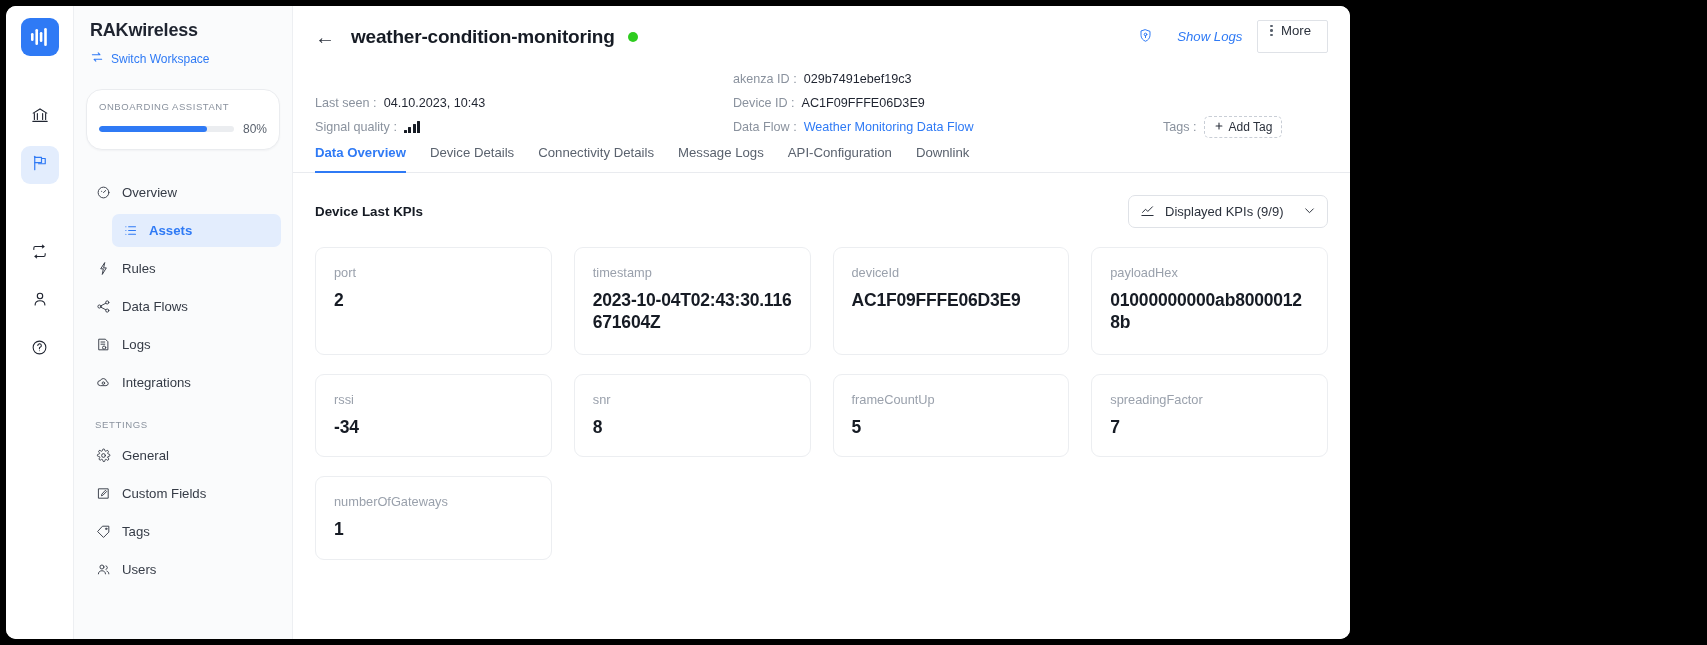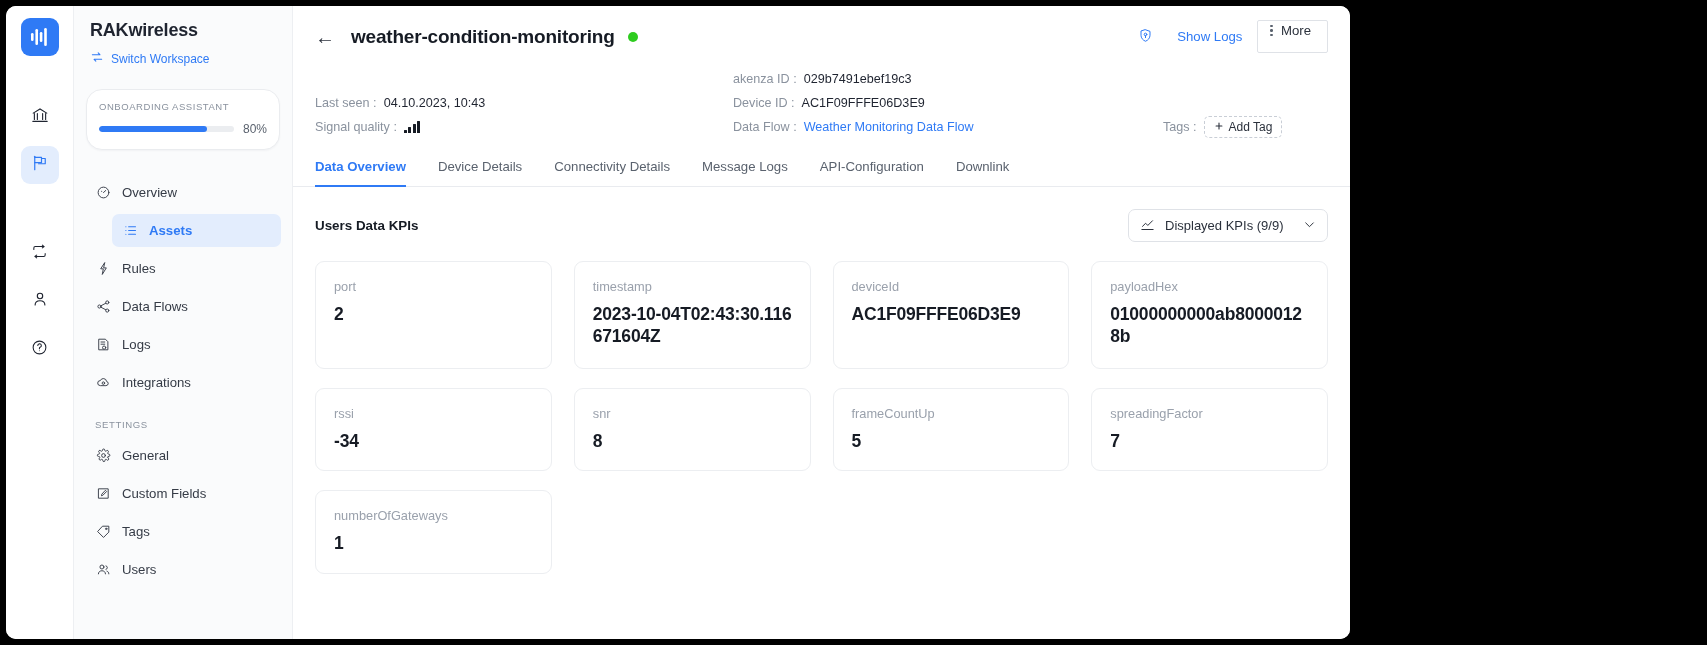--- a/index.html
+++ b/index.html
@@ -116,21 +116,21 @@
   .page-title { font-size: 19px; font-weight: bold; color: #161b24; letter-spacing:-0.2px;}
   .status-dot {
     width: 10px; height: 10px; border-radius: 50%;
     background: #2ecc1f; margin-left: 13px;
   }
   .topbar-right {
     margin-left: auto; display: flex; align-items: center; gap: 15px;
   }
   .show-logs {
     display: flex; align-items: center; gap: 24px;
-    color: #2f7af5; font-size: 13.2px;
+    color: #2f7af5; font-size: 13.2px; font-style: italic;
   }
   .more-btn {
     display: flex; align-items: center; gap: 8px;
     border: 1px solid #dfe2e7; border-radius: 2px;
     height: 33px; padding: 0 16px 12px 12px;
     font-size: 13.2px; color: #2b313c;
     background: #fff;
   }
   .dots-v { display:flex; flex-direction:column; gap:2px; align-items:center;}
   .dots-v i { width:2.5px; height:2.5px; border-radius:50%; background:#5a626e; display:block;}
@@ -154,22 +154,21 @@
   .signal i:nth-child(2){height:6px;}
   .signal i:nth-child(3){height:9px;}
   .signal i:nth-child(4){height:12px;}
   .add-tag {
     display: inline-flex; align-items: center; gap: 5px;
     border: 1px dashed #c9ced6; border-radius: 5px;
     padding: 3px 9px; font-size: 12px; color: #2b313c;
   }
 
   .tabs {
-    display: flex; gap: 32px;
-    margin-top: 14px;
+    display: flex; gap: 24px;
     padding: 0 22px;
     border-bottom: 1px solid #e9ebef;
   }
   .tab {
     font-size: 13.2px; color: #5a626e;
     padding: 6px 0 11px 0;
     border-bottom: 2px solid transparent;
     margin-bottom: -1px;
   }
   .tab.active { color: #2f7af5; font-weight: bold; border-bottom-color: #2f7af5; }
@@ -494,21 +493,21 @@
       <div class="tab active">Data Overview</div>
       <div class="tab">Device Details</div>
       <div class="tab">Connectivity Details</div>
       <div class="tab">Message Logs</div>
       <div class="tab">API-Configuration</div>
       <div class="tab">Downlink</div>
     </div>
 
     <div class="content">
       <div class="content-head">
-        <div class="section-title">Users Data KPIs</div>
+        <div class="section-title">Device Last KPIs</div>
         <div class="kpi-select">
           <span>
             <svg width="15" height="15" viewBox="0 0 24 24" fill="none" stroke="#2b313c" stroke-width="1.6" stroke-linecap="round" stroke-linejoin="round">
               <path d="M3 20h18"></path>
                 <path d="M4 15l5-5 3.5 3.5L20 6"></path>
             </svg>
           </span>
           <span>Displayed KPIs (9/9)</span>
           <span class="chev">
             <svg width="13" height="13" viewBox="0 0 24 24" fill="none" stroke="#2b313c" stroke-width="1.8" stroke-linecap="round" stroke-linejoin="round">

